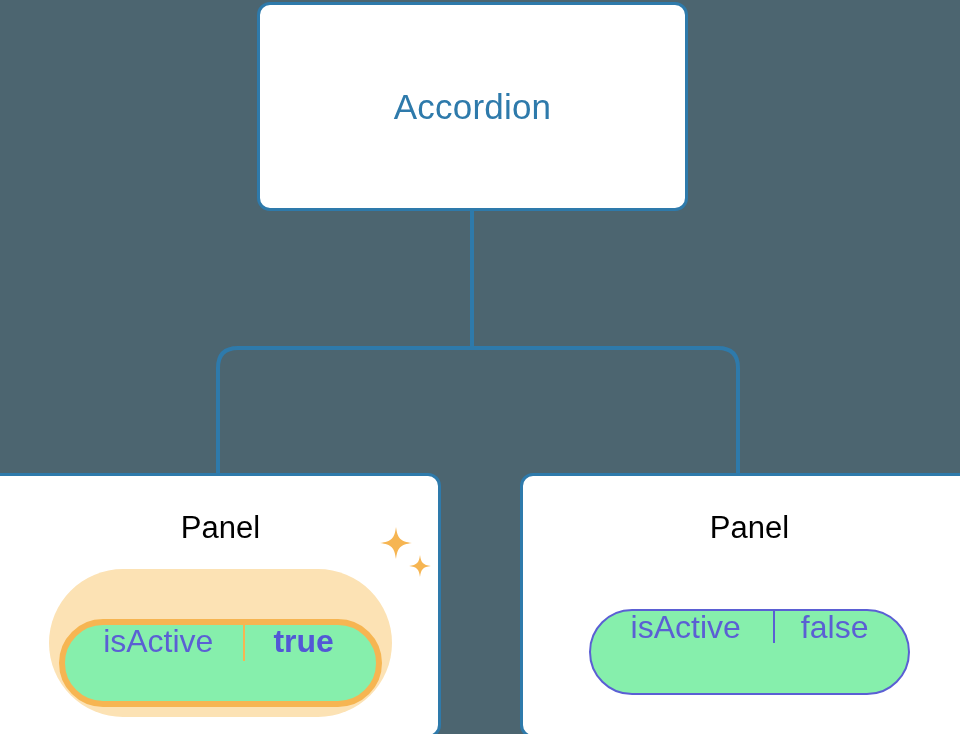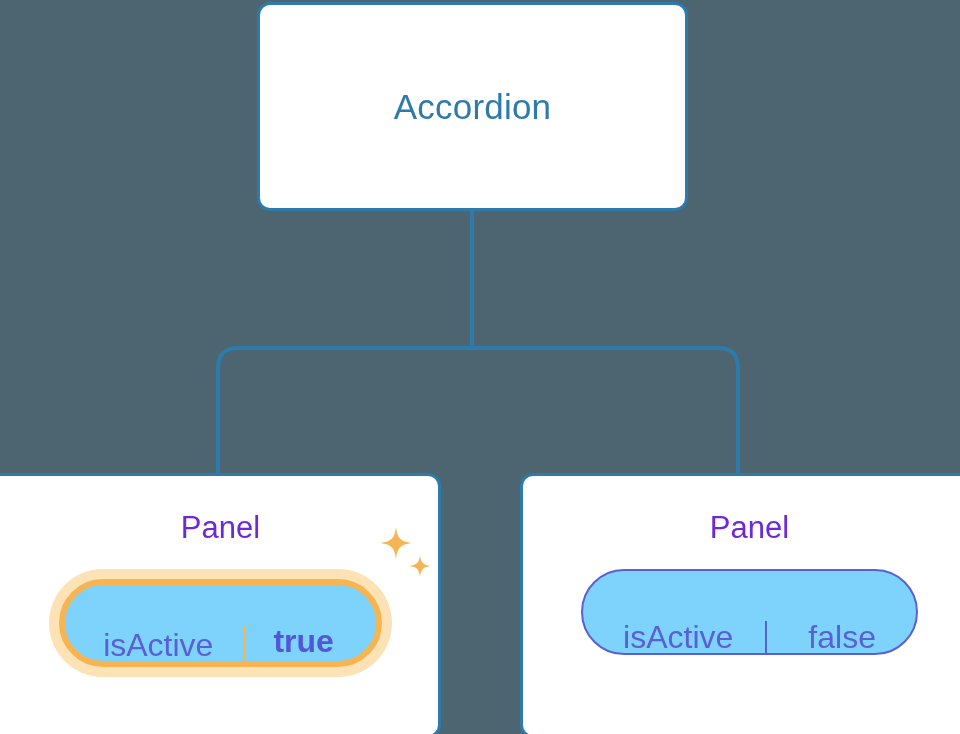--- a/index.html
+++ b/index.html
@@ -69,42 +69,43 @@
   #panel-left {
     left: -18px;
     width: 459px;
   }
   #panel-right {
     left: 520px;
     width: 459px;
   }
   .node-title-panel {
     font-size: 31px;
-    color: #6d28d9;
+    color: #000000;
     line-height: 1;
     margin-bottom: 0;
   }
   #panel-left .node-title-panel { margin-left: 18px; }
 
   
   .pill-wrap {
     position: relative;
     margin-top: 26px;
     display: flex;
     align-items: center;
     justify-content: center;
   }
   #panel-left .pill-wrap { margin-left: 18px; }
 
   .pill {
     display: flex;
-    align-items: flex-end;
+    align-items: flex-start;
     border-radius: 999px;
     box-sizing: border-box;
-    background: #7dd3fc;
+    background: #86efac;
+    margin-top: 40px;
   }
 
   .pill-cell {
     display: flex;
     align-items: center;
     justify-content: center;
     line-height: 1;
     white-space: nowrap;
   }
 
@@ -112,21 +113,21 @@
   .pill-plain {
     border: 2px solid #5b5fd4;
     height: 86px;
   }
   .pill-plain .pill-key {
     padding: 0 32px 0 40px;
     font-size: 32px;
     color: #5b5fd4;
   }
   .pill-plain .pill-val {
-    padding: 0 40px 0 41px;
+    padding: 0 40px 0 26px;
     font-size: 32px;
     color: #5b5fd4;
     border-left: 2px solid #5b5fd4;
   }
 
   
   .pill-hl-outer {
     padding: 10px;
     border-radius: 999px;
     background: #fce2b4;

